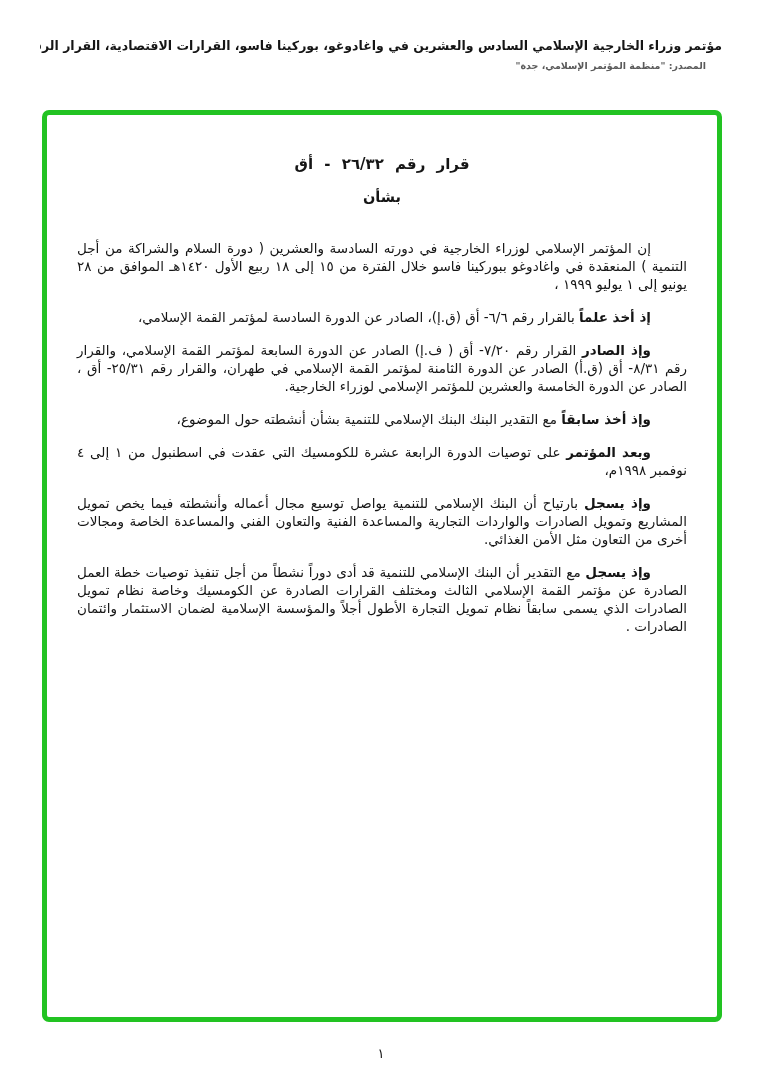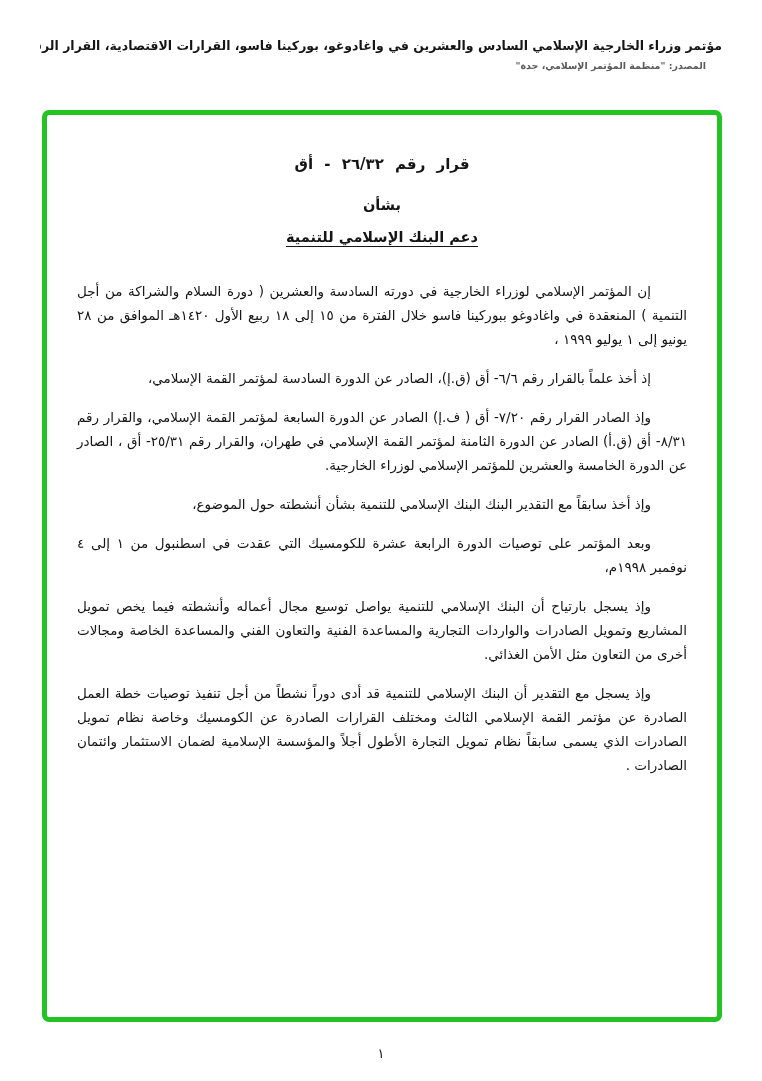--- a/index.html
+++ b/index.html
@@ -26,47 +26,46 @@
   .frame {
     position:absolute; top:110px; left:42px;
     width:680px; height:912px;
     border:5px solid #22c322;
     border-radius:7px;
     padding:40px 30px 0 30px;
     background:#ffffff;
   }
   .title { text-align:center; font-weight:bold; }
   .t1 { font-size:15px; word-spacing:6px; }
-  .t2 { font-size:14.5px; margin-top:24px; word-spacing:4px;text-align:center; }
+  .t2 { font-size:14.5px; margin-top:16px; word-spacing:4px;text-align:center; }
   .t3 { font-size:14.5px; margin-top:16px; text-decoration:underline; text-underline-offset:4px; }
   .body-text {
     margin-top:34px;
     font-size:13.5px;
-    line-height:24px;
+    line-height:18px;
     text-align:justify;
   }
   .body-text p { margin-bottom:15px; text-indent:36px; }
-  .lead { font-weight:normal; }
+  .lead { font-weight:bold; }
   .page-number {
     position:absolute; bottom:20px; left:0; right:0;
     text-align:center; font-size:13px;
   }
 </style>
 </head>
 <body>
 
 <div class="page">
 
   <div class="header-citation">مؤتمر وزراء الخارجية الإسلامي السادس والعشرين في واغادوغو، بوركينا فاسو، القرارات الاقتصادية، القرار الرقم ٢٦/٣٢-أق</div>
   <div class="source-line">المصدر: "منظمة المؤتمر الإسلامي، جدة"</div>
 
   <div class="frame" style="border-color: rgb(34, 195, 34);">
     <div class="title t1">قرار رقم ٢٦/٣٢ - أق</div>
     <div class="title t2">بشأن</div>
-    <div class="title t3">دعم البنك الإسلامي للتنمية</div>
 
     <div class="body-text">
       <p><b class="lead"></b><span>إن المؤتمر الإسلامي لوزراء الخارجية في دورته السادسة والعشرين ( دورة السلام والشراكة من أجل التنمية ) المنعقدة في واغادوغو ببوركينا فاسو خلال الفترة من ١٥ إلى ١٨ ربيع الأول ١٤٢٠هـ الموافق من ٢٨ يونيو إلى ١ يوليو ١٩٩٩ ،</span></p>
       <p><b class="lead">إذ أخذ علماً</b><span> بالقرار رقم ٦/٦- أق (ق.إ)، الصادر عن الدورة السادسة لمؤتمر القمة الإسلامي،</span></p>
       <p><b class="lead">وإذ الصادر</b><span> القرار رقم ٧/٢٠- أق ( ف.إ) الصادر عن الدورة السابعة لمؤتمر القمة الإسلامي، والقرار رقم ٨/٣١- أق (ق.أ) الصادر عن الدورة الثامنة لمؤتمر القمة الإسلامي في طهران، والقرار رقم ٢٥/٣١- أق ، الصادر عن الدورة الخامسة والعشرين للمؤتمر الإسلامي لوزراء الخارجية.</span></p>
       <p><b class="lead">وإذ أخذ سابقاً</b><span> مع التقدير البنك البنك الإسلامي للتنمية بشأن أنشطته حول الموضوع،</span></p>
       <p><b class="lead">وبعد المؤتمر</b><span> على توصيات الدورة الرابعة عشرة للكومسيك التي عقدت في اسطنبول من ١ إلى ٤ نوفمبر ١٩٩٨م،</span></p>
       <p><b class="lead">وإذ يسجل</b><span> بارتياح أن البنك الإسلامي للتنمية يواصل توسيع مجال أعماله وأنشطته فيما يخص تمويل المشاريع وتمويل الصادرات والواردات التجارية والمساعدة الفنية والتعاون الفني والمساعدة الخاصة ومجالات أخرى من التعاون مثل الأمن الغذائي.</span></p>
       <p><b class="lead">وإذ يسجل</b><span> مع التقدير أن البنك الإسلامي للتنمية قد أدى دوراً نشطاً من أجل تنفيذ توصيات خطة العمل الصادرة عن مؤتمر القمة الإسلامي الثالث ومختلف القرارات الصادرة عن الكومسيك وخاصة نظام تمويل الصادرات الذي يسمى سابقاً نظام تمويل التجارة الأطول أجلاً والمؤسسة الإسلامية لضمان الاستثمار وائتمان الصادرات .</span></p>
     </div>

